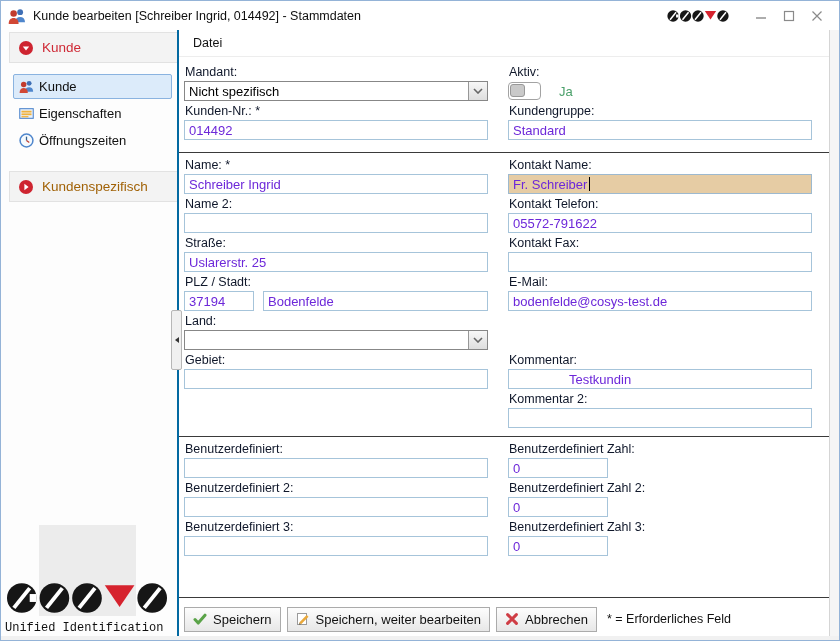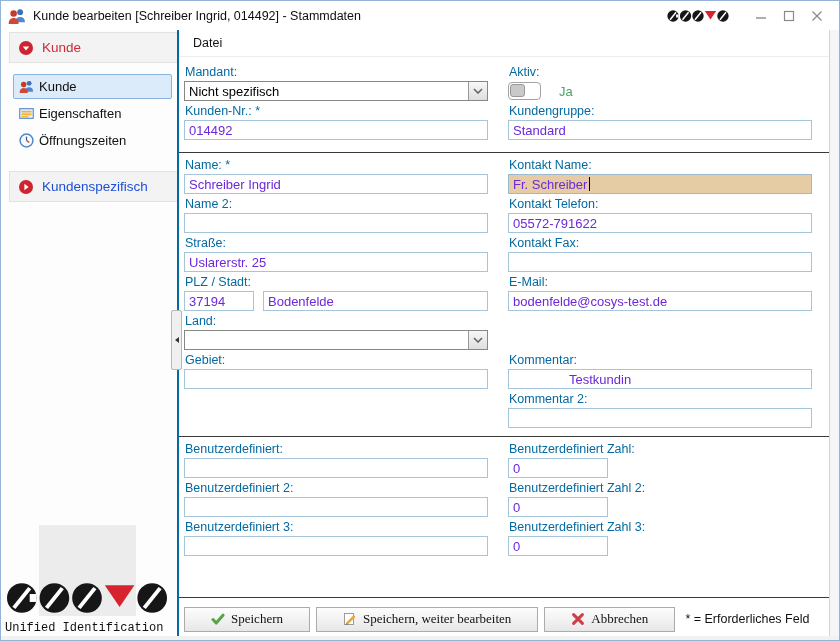--- a/index.html
+++ b/index.html
@@ -12,21 +12,21 @@
   .title {font-size:12.5px;color:#0f0f0f;white-space:nowrap;}
   .tb-right {margin-left:auto;display:flex;align-items:center;}
   .brand-sm {width:62px;height:14px;margin-right:18px;}
   .ctrl {width:28px;height:22px;display:flex;align-items:center;justify-content:center;}
 
   
   .bodyrow {position:absolute;top:29px;left:0;right:0;bottom:0;display:flex;}
   .sidebar {width:178px;min-width:178px;background:#fdfdfd;border-right:2px solid #0369a1;position:relative;box-sizing:border-box;}
   .group-header {margin:2px 0 0 8px;background:#f3f3f3;border:1px solid #e2e2e2;border-right:none;height:29px;display:flex;align-items:center;gap:9px;padding-left:9px;font-size:13.5px;}
   .group-header.red-label span.gh-label {color:#cf2a36;}
-  .group-header.dark-label span.gh-label {color:#1d4ed8;}
+  .group-header.dark-label span.gh-label {color:#a16207;}
   .icon-circle {width:14px;height:14px;display:inline-flex;}
   .group-items {padding:11px 5px 14px 12px;}
   .item {height:23px;display:flex;align-items:center;gap:5px;padding:0 5px;font-size:13px;color:#101010;border:1px solid transparent;margin-bottom:2px;}
   .item.selected {background:#dcebfa;border-color:#8ab3e0;border-radius:2px;}
   .item .iic {width:15px;height:15px;display:inline-flex;}
 
   .collapse-handle {position:absolute;right:-5px;top:280px;width:9px;height:58px;background:#f0f0f0;border:1px solid #b7b7b7;border-radius:2px;display:flex;align-items:center;justify-content:center;z-index:6;}
   .collapse-handle .tri {width:0;height:0;border:3px solid transparent;border-right:4px solid #333;margin-right:2px;}
 
   .logo-square {position:absolute;left:38px;bottom:24px;width:97px;height:91px;background:#ececec;}
@@ -35,42 +35,42 @@
 
   
   .main {flex:1;display:flex;flex-direction:column;background:#fff;min-width:0;position:relative;}
   .menubar {height:27px;display:flex;align-items:center;padding-left:14px;font-size:12.5px;color:#111;border-bottom:1px solid #ededed;box-sizing:border-box;}
   .section {display:flex;padding:2px 16px 0 5px;box-sizing:border-box;overflow:hidden;}
   .section.s1 {height:95px;padding-top:5px;}
   .section.s2 {height:283px;}
   .section.s3 {height:160px;}
   .col {width:304px;}
   .col.rightc {margin-left:20px;}
-  .flabel {display:block;font-size:12.5px;line-height:14px;color:#0369a1;margin:3px 0 2px 1px;white-space:nowrap;}
+  .flabel {display:block;font-size:12.5px;line-height:14px;color:#0f172a;margin:3px 0 2px 1px;white-space:nowrap;}
   .field {display:block;width:100%;box-sizing:border-box;height:20px;border:1px solid #a6c4da;padding:1px 4px;font-size:13px;font-family:inherit;color:#6d28d9;background:#fff;outline:none;border-radius:0;}
   .field.num {width:100px;}
   .field.indent-val {padding-left:60px;}
   .field.focused {background:#e6cca4;border-color:#9db9cf;}
   .input-wrap {position:relative;}
   .caret {position:absolute;left:81px;top:3px;width:1px;height:14px;background:#000;}
   .plz-row {display:flex;gap:9px;}
   .plz-row .plz {width:70px;}
   .plz-row .city {flex:1;}
   .combo {height:20px;border:1px solid #878787;display:flex;align-items:stretch;background:#fff;box-sizing:border-box;}
   .combo .val {flex:1;font-size:13px;padding:2px 4px;color:#000;white-space:nowrap;overflow:hidden;}
   .combo .cbtn {width:18px;border-left:1px solid #979797;background:linear-gradient(#f7f7f7,#dedede);display:flex;align-items:center;justify-content:center;}
   .toggle-row {display:flex;align-items:center;height:20px;}
   .toggle {width:33px;height:18px;border:1px solid #a3a3a3;border-radius:4px;background:#fff;position:relative;box-sizing:border-box;}
   .knob {position:absolute;left:1px;top:1px;width:15px;height:13px;border:1px solid #989898;border-radius:3px;background:#c9c9c9;box-sizing:border-box;}
   .ja {color:#4aa06a;font-size:13px;margin-left:18px;}
   .gap-row {height:39px;}
   .sep {height:0;border-top:1px solid #3a3a3a;}
 
   .footer {flex:1;display:flex;align-items:center;padding-left:5px;gap:6px;}
-  .btn {display:inline-flex;align-items:center;gap:6px;height:25px;padding:0 26px;border:1px solid #ababab;background:linear-gradient(#fdfdfd,#e7e7e7);font-size:13px;color:#111;font-family:Liberation Serif, serif;white-space:nowrap;justify-content:space-between;}
+  .btn {display:inline-flex;align-items:center;gap:6px;height:25px;padding:0 8px;border:1px solid #ababab;background:linear-gradient(#fdfdfd,#e7e7e7);font-size:13px;color:#111;font-family:Liberation Sans, sans-serif;white-space:nowrap;justify-content:space-between;}
   .btn .bic {width:14px;height:14px;display:inline-flex;}
   .req-note {font-size:12.5px;margin-left:4px;color:#111;white-space:nowrap;}
 
   .right-gutter {width:9px;background:#f5f5f5;border-left:1px solid #d5d5d5;}
   .bottom-strip {position:absolute;left:0;right:0;bottom:0;height:4px;background:#f1f1f1;z-index:5;}
   .defs {position:absolute;width:0;height:0;overflow:hidden;}
 </style>
 </head>
 <body>
 

